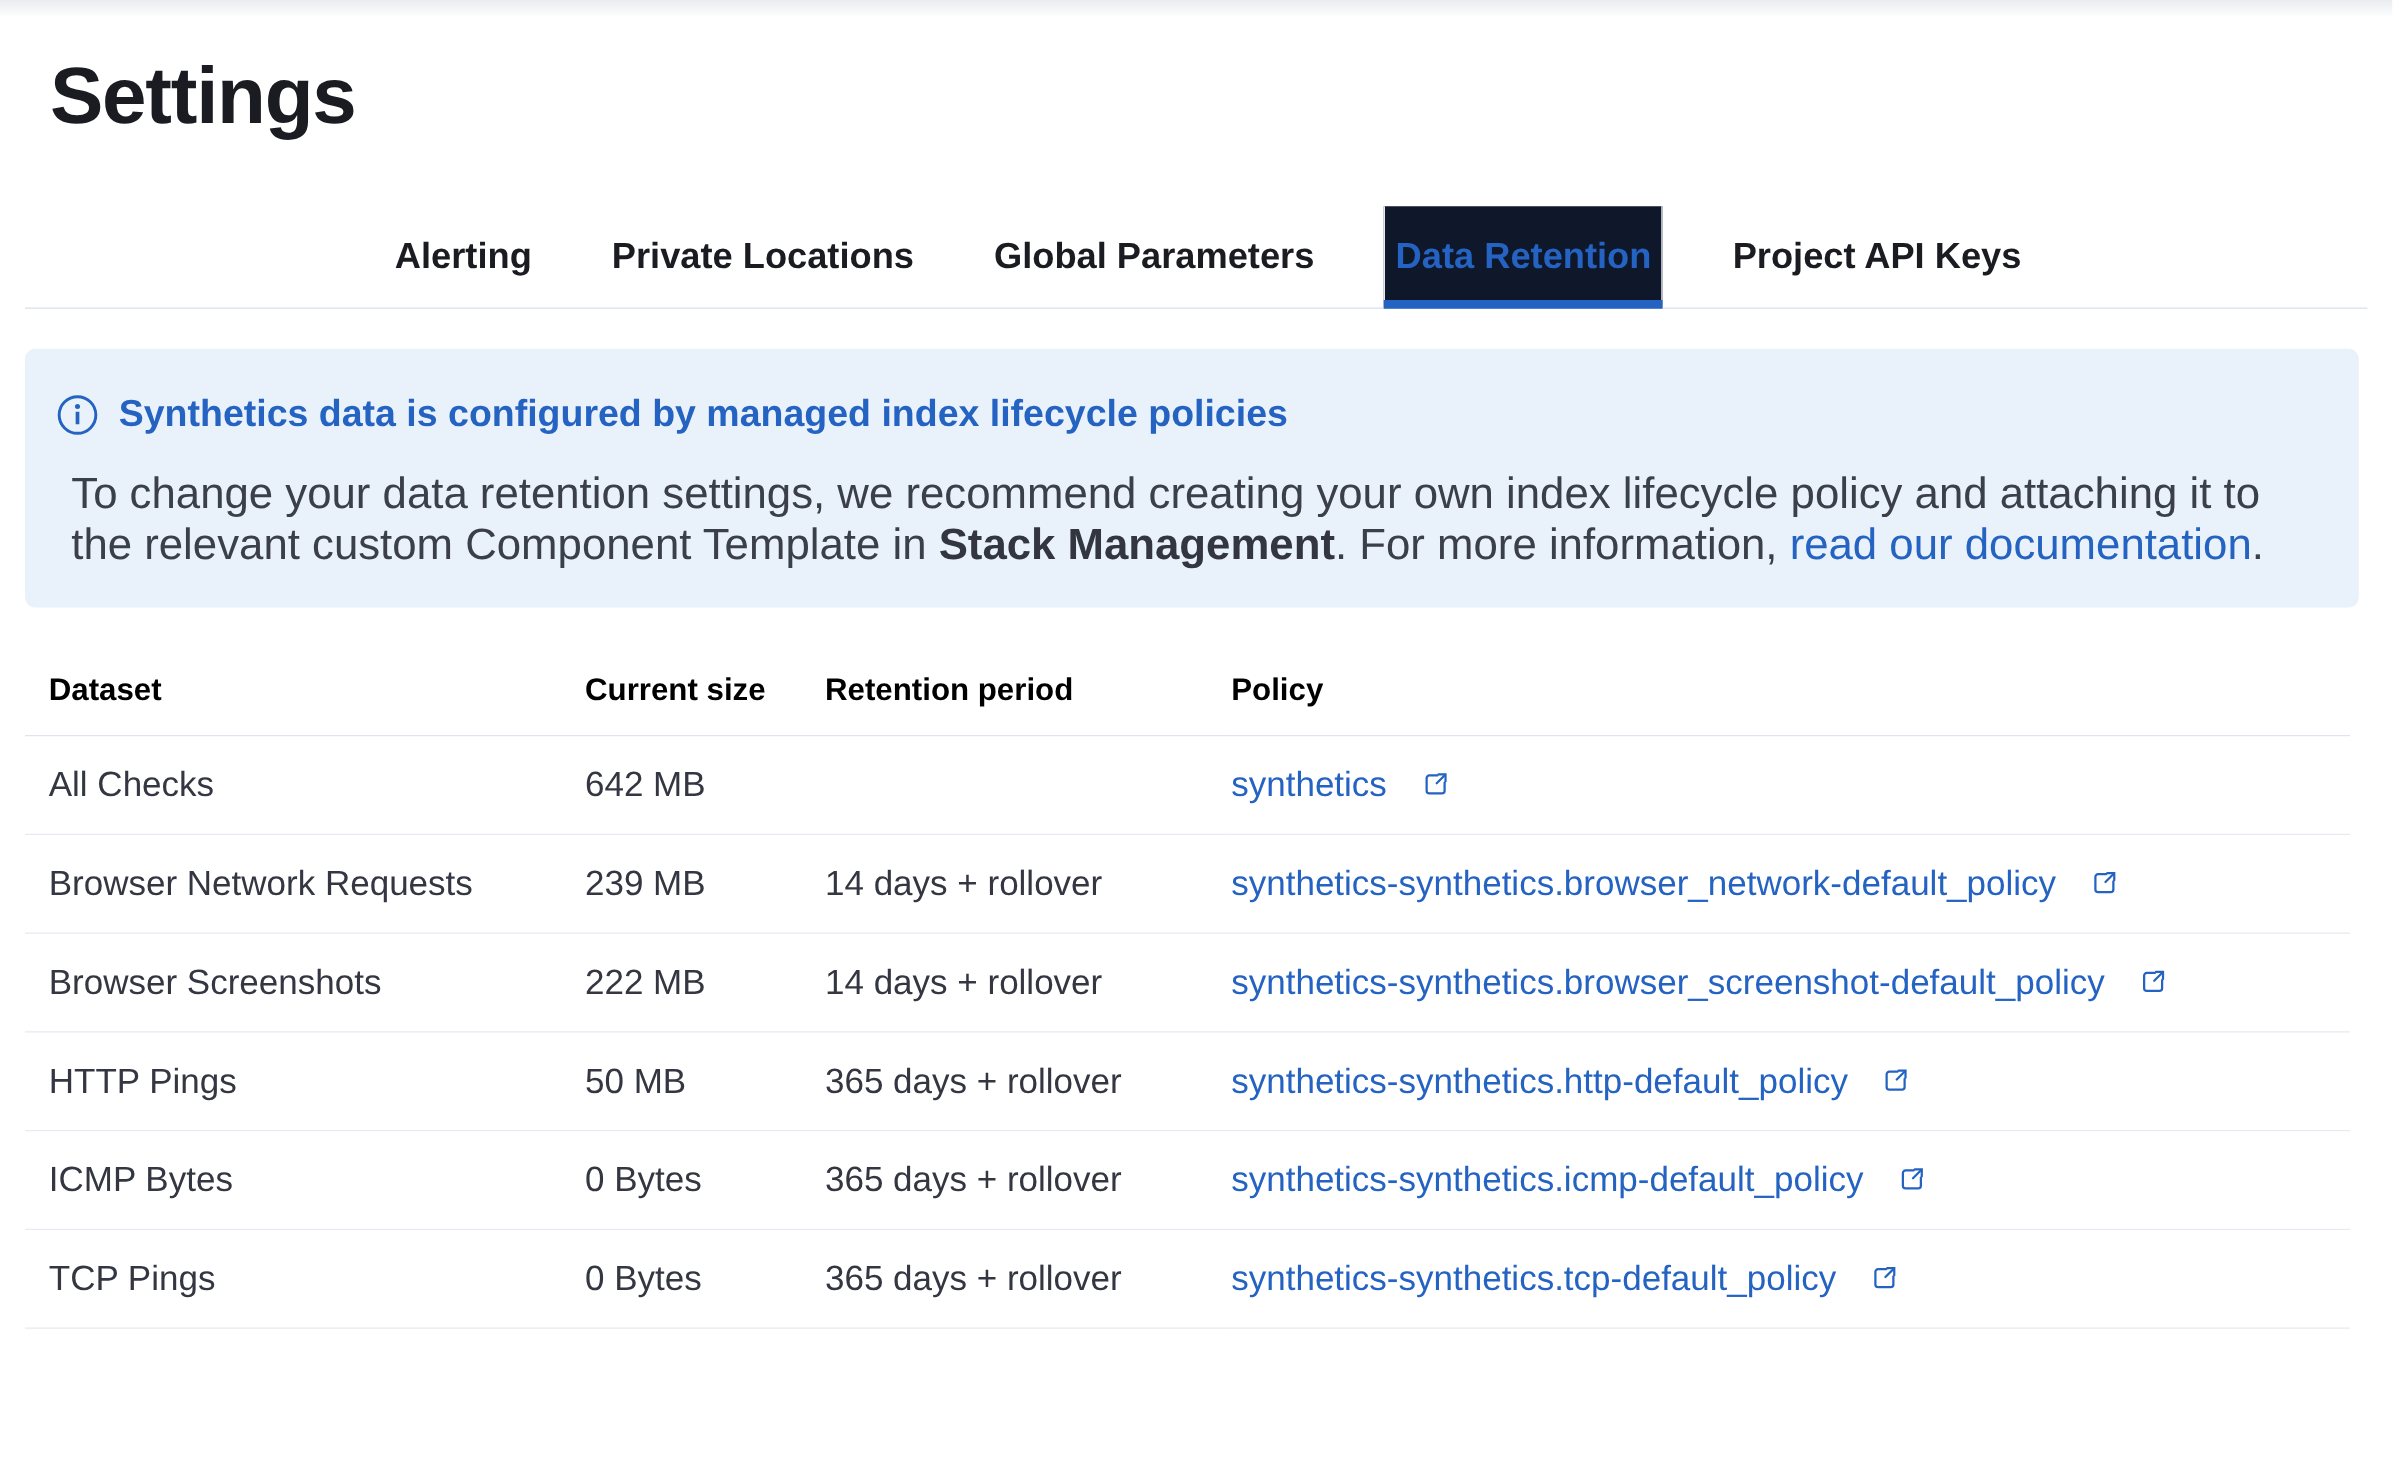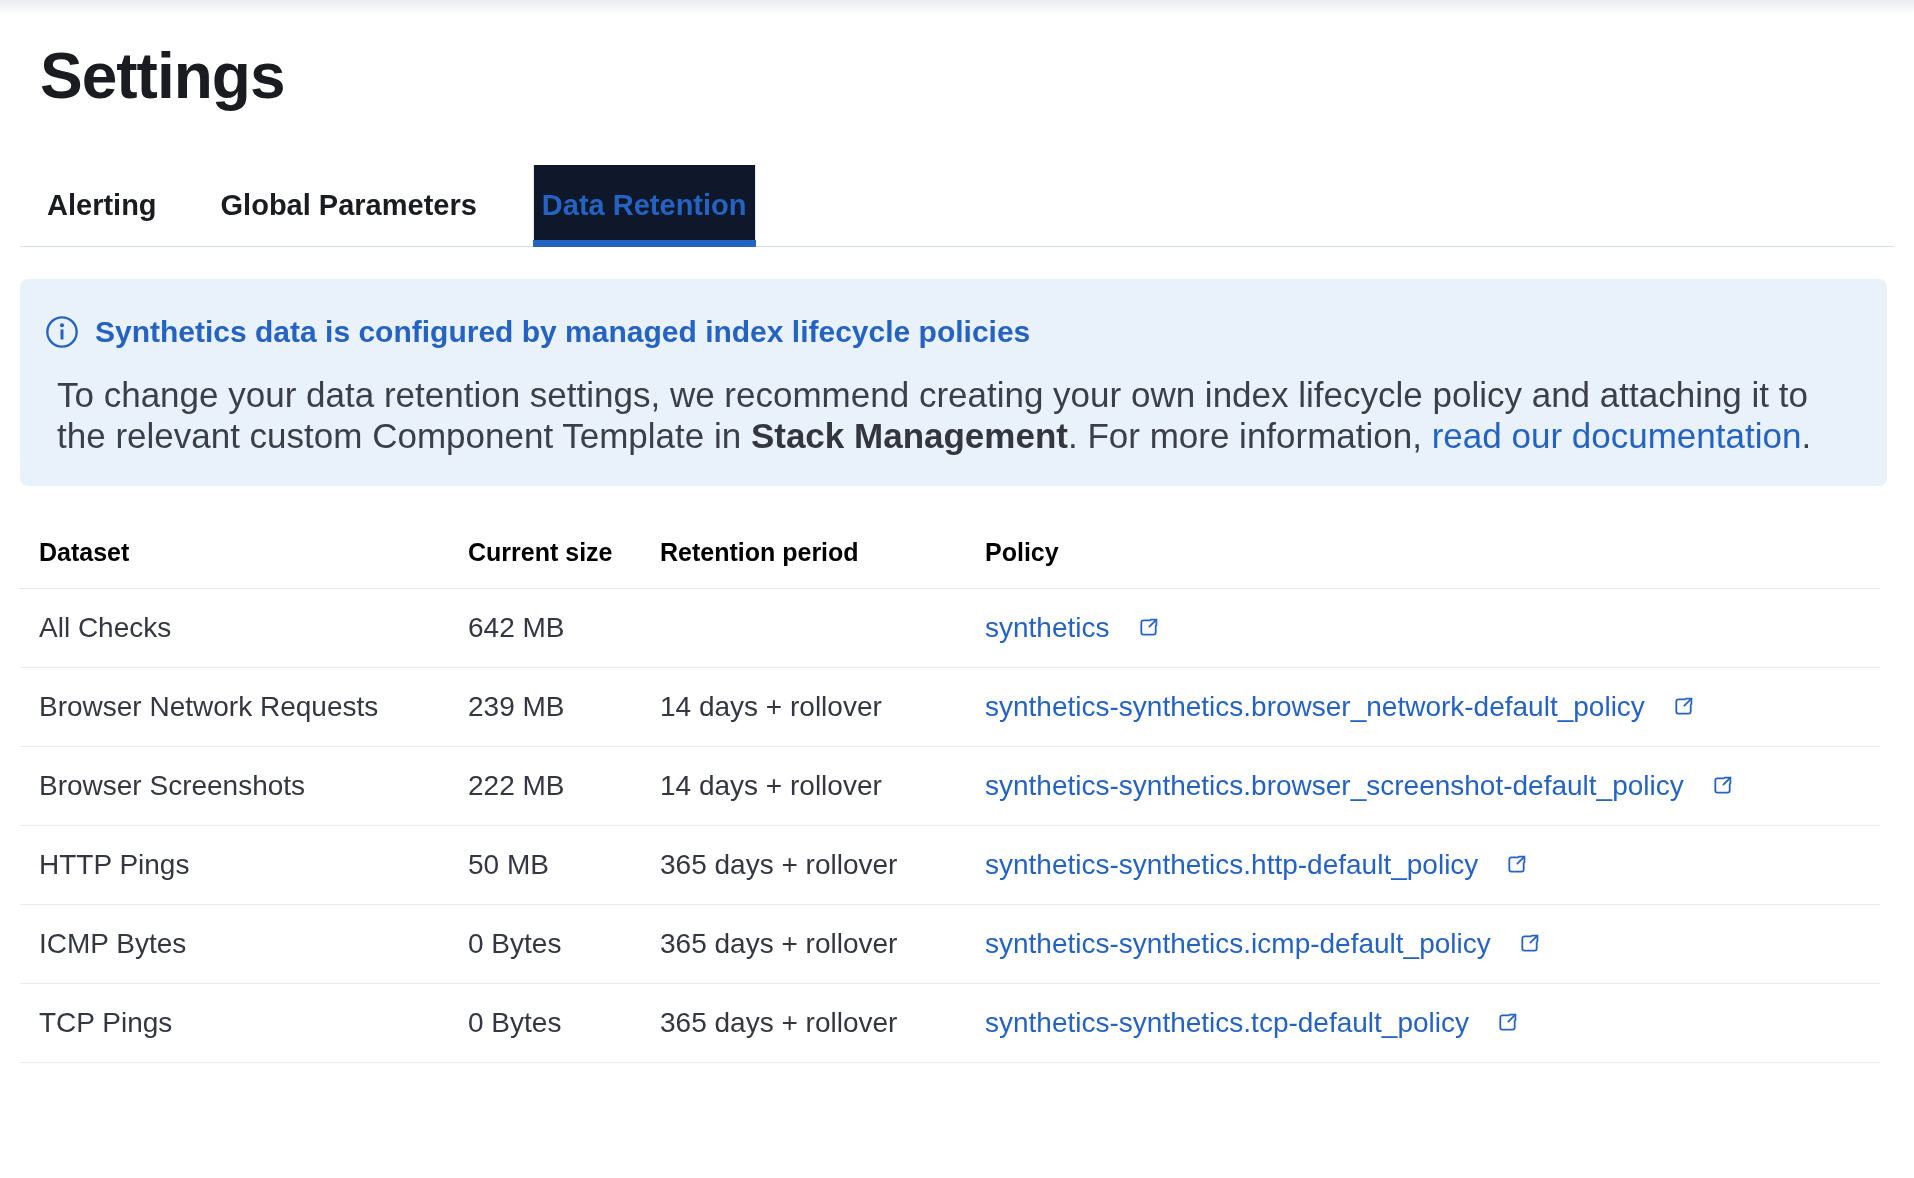--- a/index.html
+++ b/index.html
@@ -17,21 +17,21 @@
     font-family:"Liberation Sans", sans-serif;color:var(--text);
   }
   .top-shade{position:absolute;top:0;left:0;right:0;height:14px;
     background:linear-gradient(to bottom, rgba(100,116,145,0.14), rgba(100,116,145,0));}
   h1.page-title{
     margin:38px 0 0 40px;font-size:64px;line-height:77px;font-weight:700;
     letter-spacing:-1px;color:var(--heading);
   }
   .tabs{
     display:flex;gap:48px;align-items:stretch;height:82px;margin:50px 20px 0 20px;
-    padding-left:19px;border-bottom:1px solid var(--tabborder);
+    padding-left:19px;border-bottom:1px solid var(--tabborder);justify-content:center;
   }
   .tab{
     display:flex;align-items:center;padding:0 8px;font-size:29px;font-weight:700;
     color:var(--heading);cursor:pointer;position:relative;background:transparent;
   }
   .tab.active{
     color:var(--primary);background:#0f172a;
     border-left:1px solid #e4e8f0;border-right:1px solid #e4e8f0;
   }
   .tab.active::after{
@@ -70,22 +70,24 @@
 </style>
 </head>
 <body>
 
 <div class="top-shade"></div>
 
 <h1 class="page-title">Settings</h1>
 
 <div class="tabs" id="tabs">
     <div class="tab">Alerting</div>
+    <div class="tab">Private Locations</div>
     <div class="tab">Global Parameters</div>
     <div class="tab active">Data Retention</div>
+    <div class="tab">Project API Keys</div>
   </div>
 
 <div class="callout">
   <div class="callout-header">
     <span class="icon">
       <svg width="34" height="34" viewBox="0 0 16 16" fill="none">
         <circle cx="8" cy="8" r="6.9" stroke="currentColor" stroke-width="1.1"></circle>
         <circle cx="8" cy="4.8" r="0.95" fill="currentColor"></circle>
         <path fill="currentColor" d="M7.3 6.8h1.4v4.7H7.3z"></path>
       </svg>

